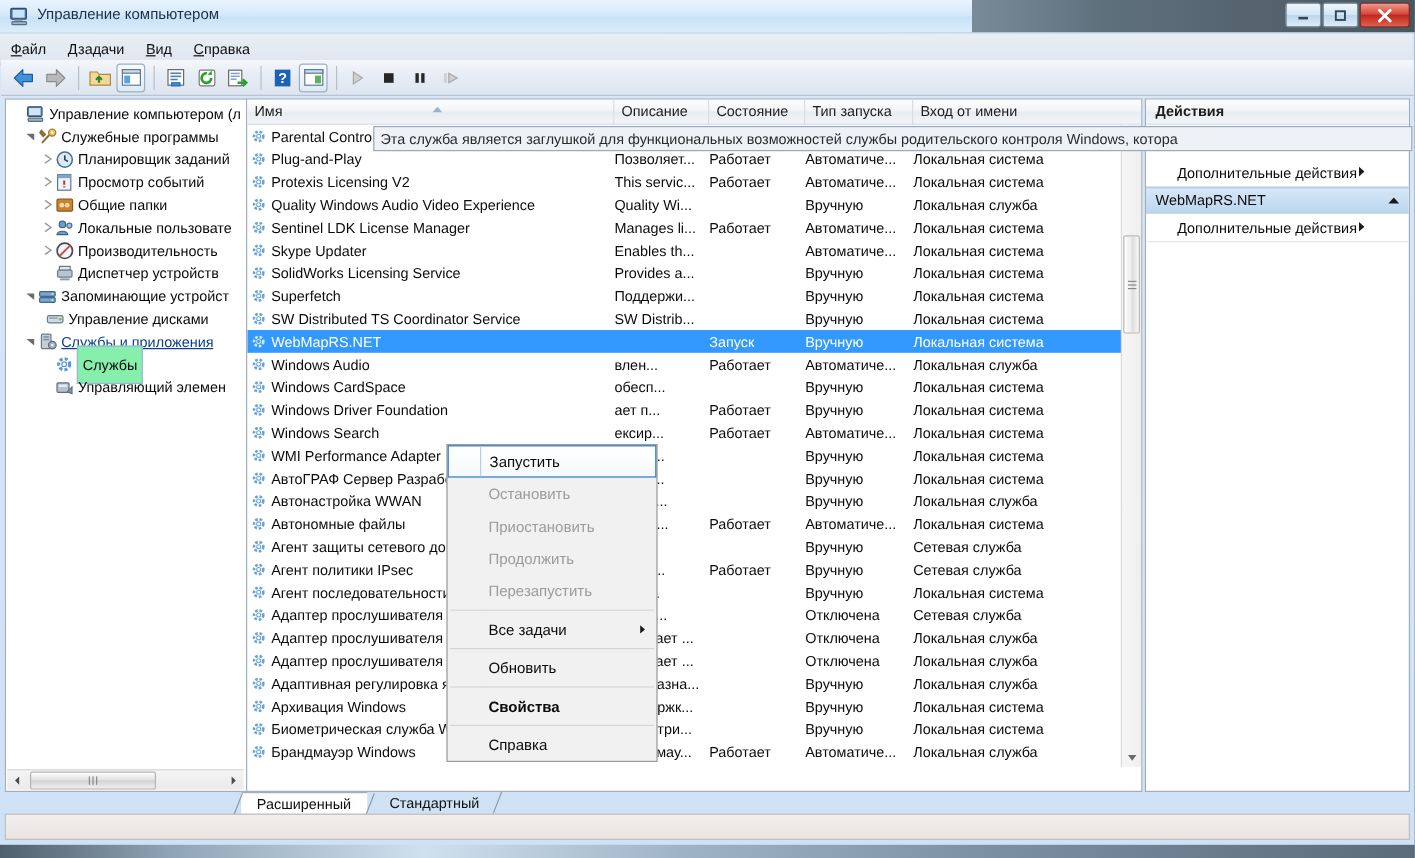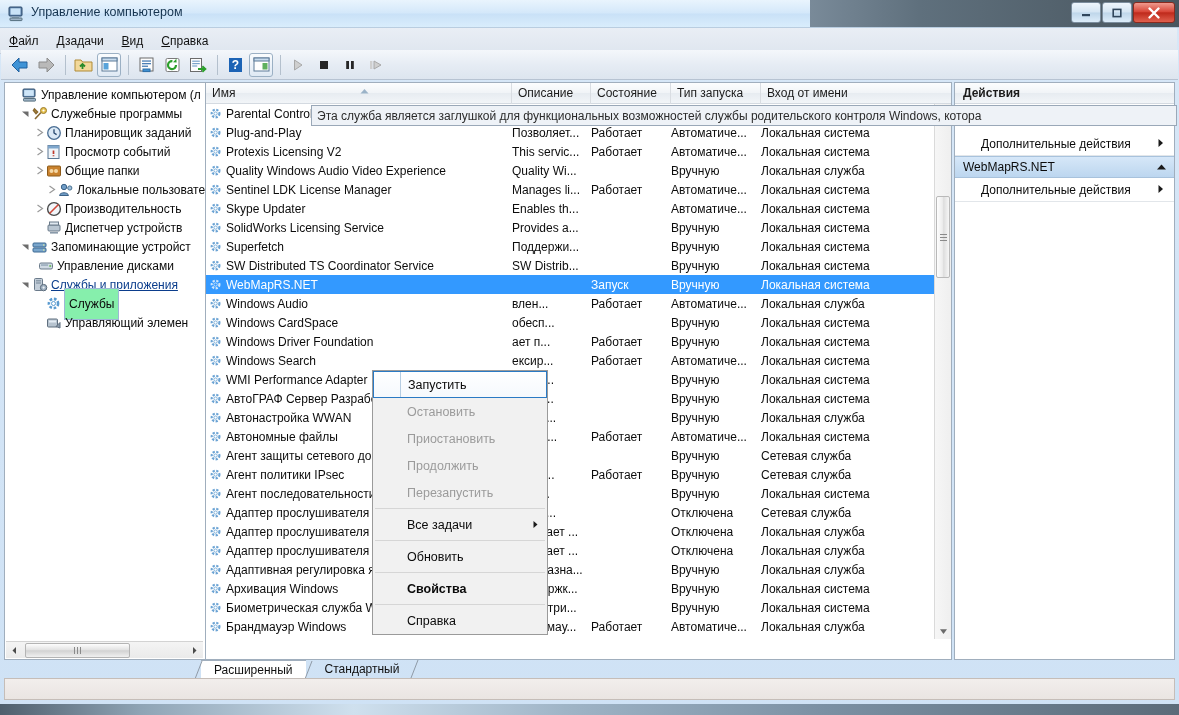--- a/index.html
+++ b/index.html
@@ -201,21 +201,21 @@
     display: flex; align-items: center; padding-left: 8px;
     font-weight: bold; font-size: 12px; color: #1b1b1b;
   }
   .act-group-title {
     height: 22px; display: flex; align-items: center; justify-content: space-between;
     padding: 0 7px 0 8px; font-size: 12px; color: #0b0b0b; cursor: default;
     background: linear-gradient(to bottom, #d6e7f8, #bcd6ef);
     border-top: 1px solid #a8c2dc; border-bottom: 1px solid #a8c2dc;
   }
   .act-item {
-    height: 24px; display: flex; align-items: center; justify-content: space-between;
+    height: 24px; display: flex; align-items: center; 
     padding: 0 9px 0 26px; font-size: 12px; color: #0b0b0b; cursor: default;
     border-bottom: 1px solid #e2e6ea;
   }
 
   
   #tabs {
     position: absolute; left: 201px; top: 660px;
     height: 24px; display: flex; 
   }
   .tab {
@@ -486,21 +486,21 @@
           <span class="tree-ico">
             <svg width="16" height="16" viewBox="0 0 16 16">
               <rect x="1.5" y="3" width="13" height="10" rx="1" fill="#c9822e" stroke="#8d5a18"></rect>
               <circle cx="5.5" cy="8" r="2" fill="#f5d9a8"></circle>
                 <circle cx="10" cy="8" r="2" fill="#f5d9a8"></circle>
             </svg>
           </span>
           <span class="tree-label">Общие папки</span>
         </div>
 
-        <div class="tree-row" style="padding-left:40px;text-align:right;">
+        <div class="tree-row" style="padding-left:28px;text-align:right;">
           <span class="tree-exp">
             <svg width="9" height="9" viewBox="0 0 9 9">
                 <path d="M2.5 1 L7.5 4.5 L2.5 8" stroke="#9a9a9a" fill="none" stroke-width="1.2"></path>
               </svg>
           </span>
           <span class="tree-ico">
             <svg width="16" height="16" viewBox="0 0 16 16">
               <circle cx="6" cy="5" r="2.7" fill="#6f9cc6" stroke="#3c6287"></circle>
               <path d="M1.5 13.5 C2 9.8 10 9.8 10.5 13.5 Z" fill="#6f9cc6" stroke="#3c6287"></path>
               <circle cx="11.8" cy="6" r="2.1" fill="#9ec0de" stroke="#47708f"></circle>

